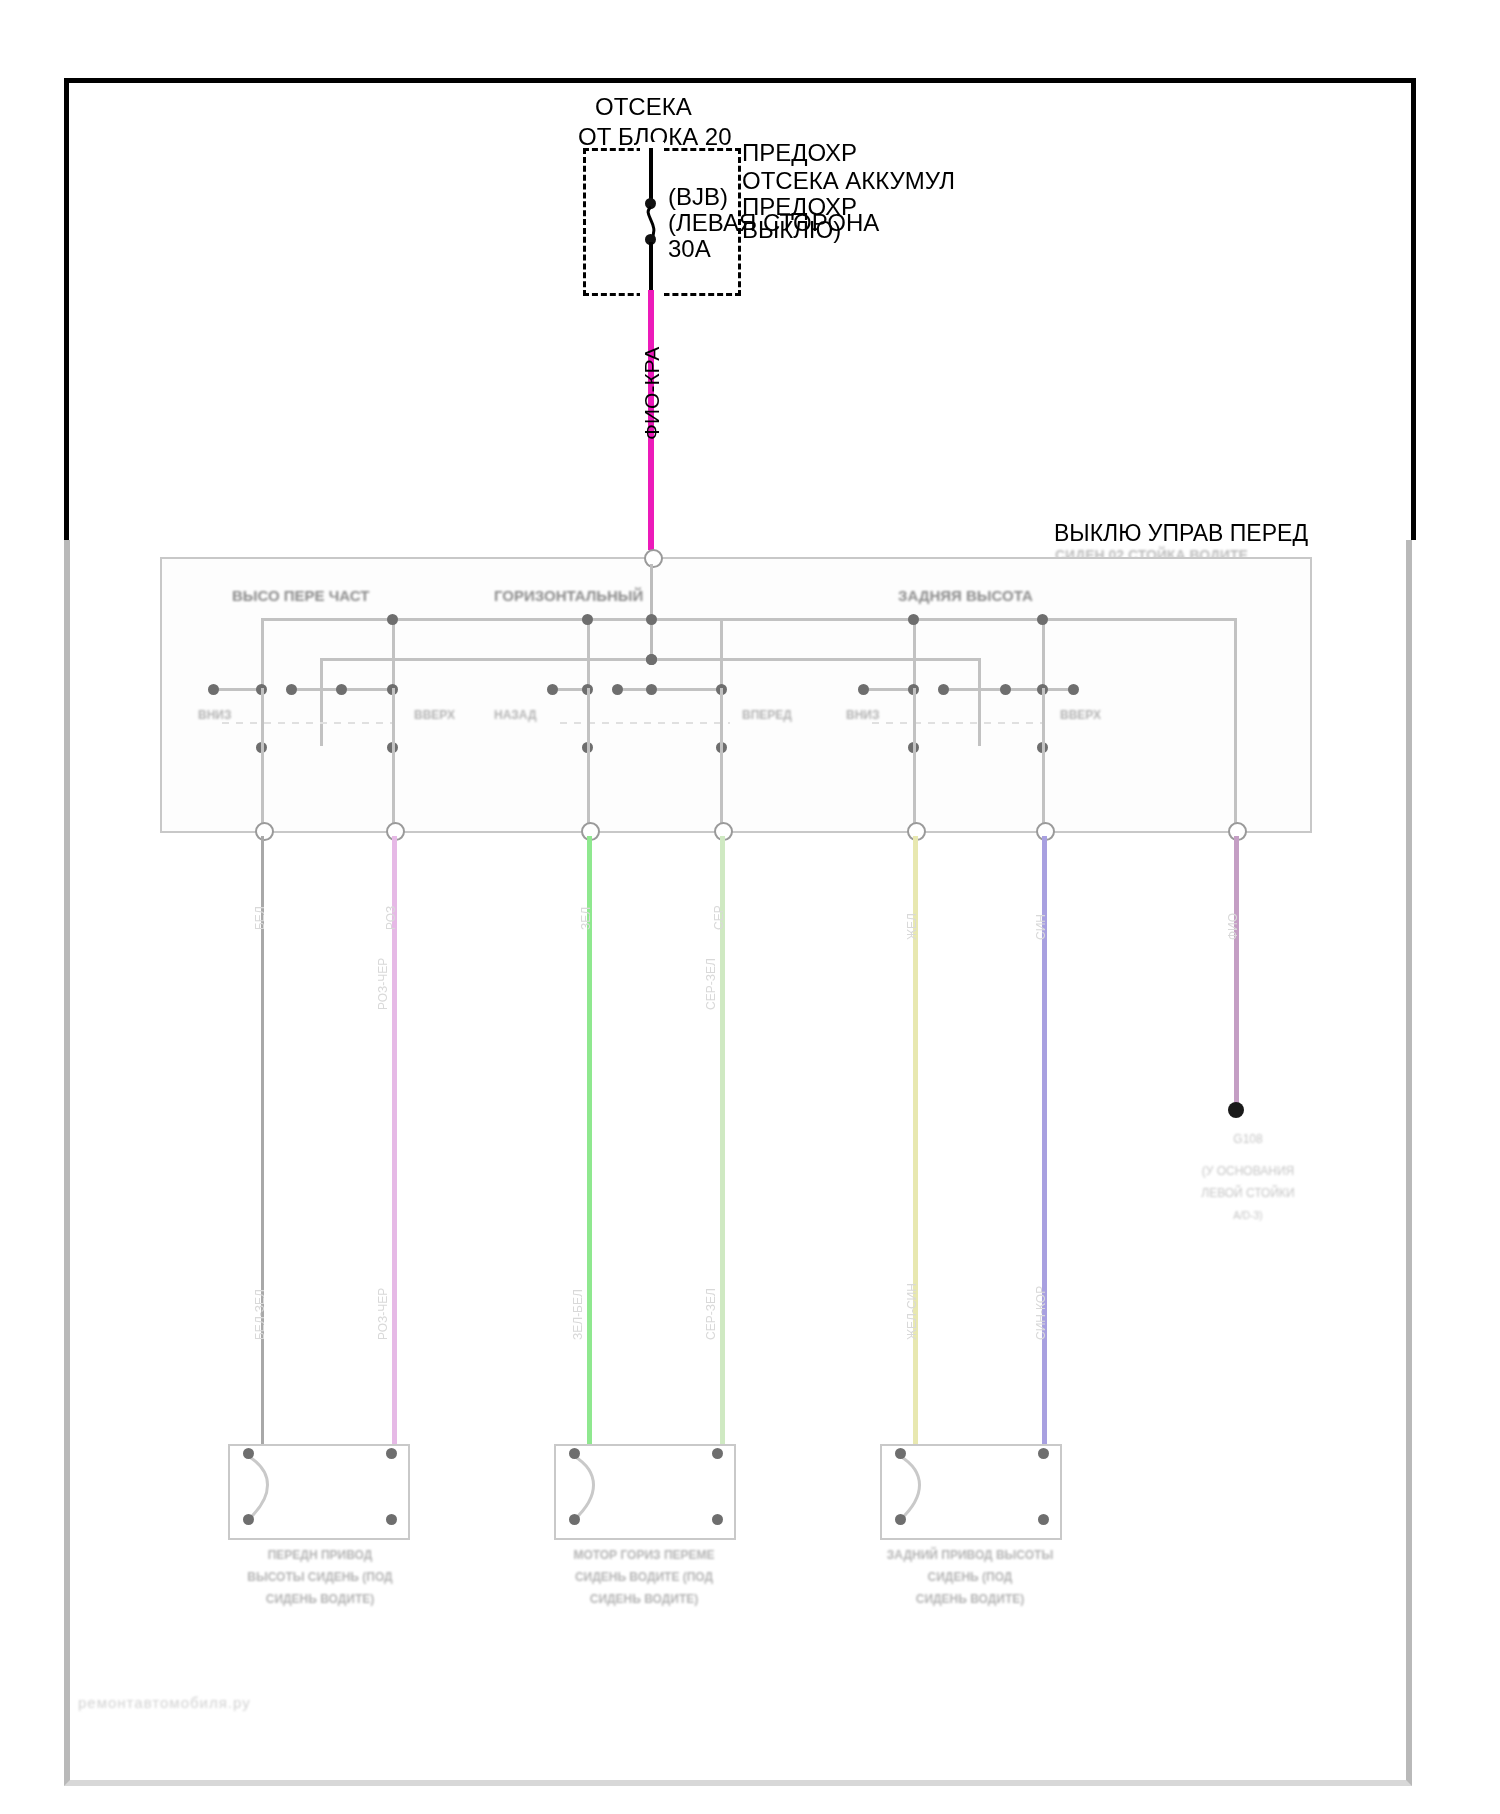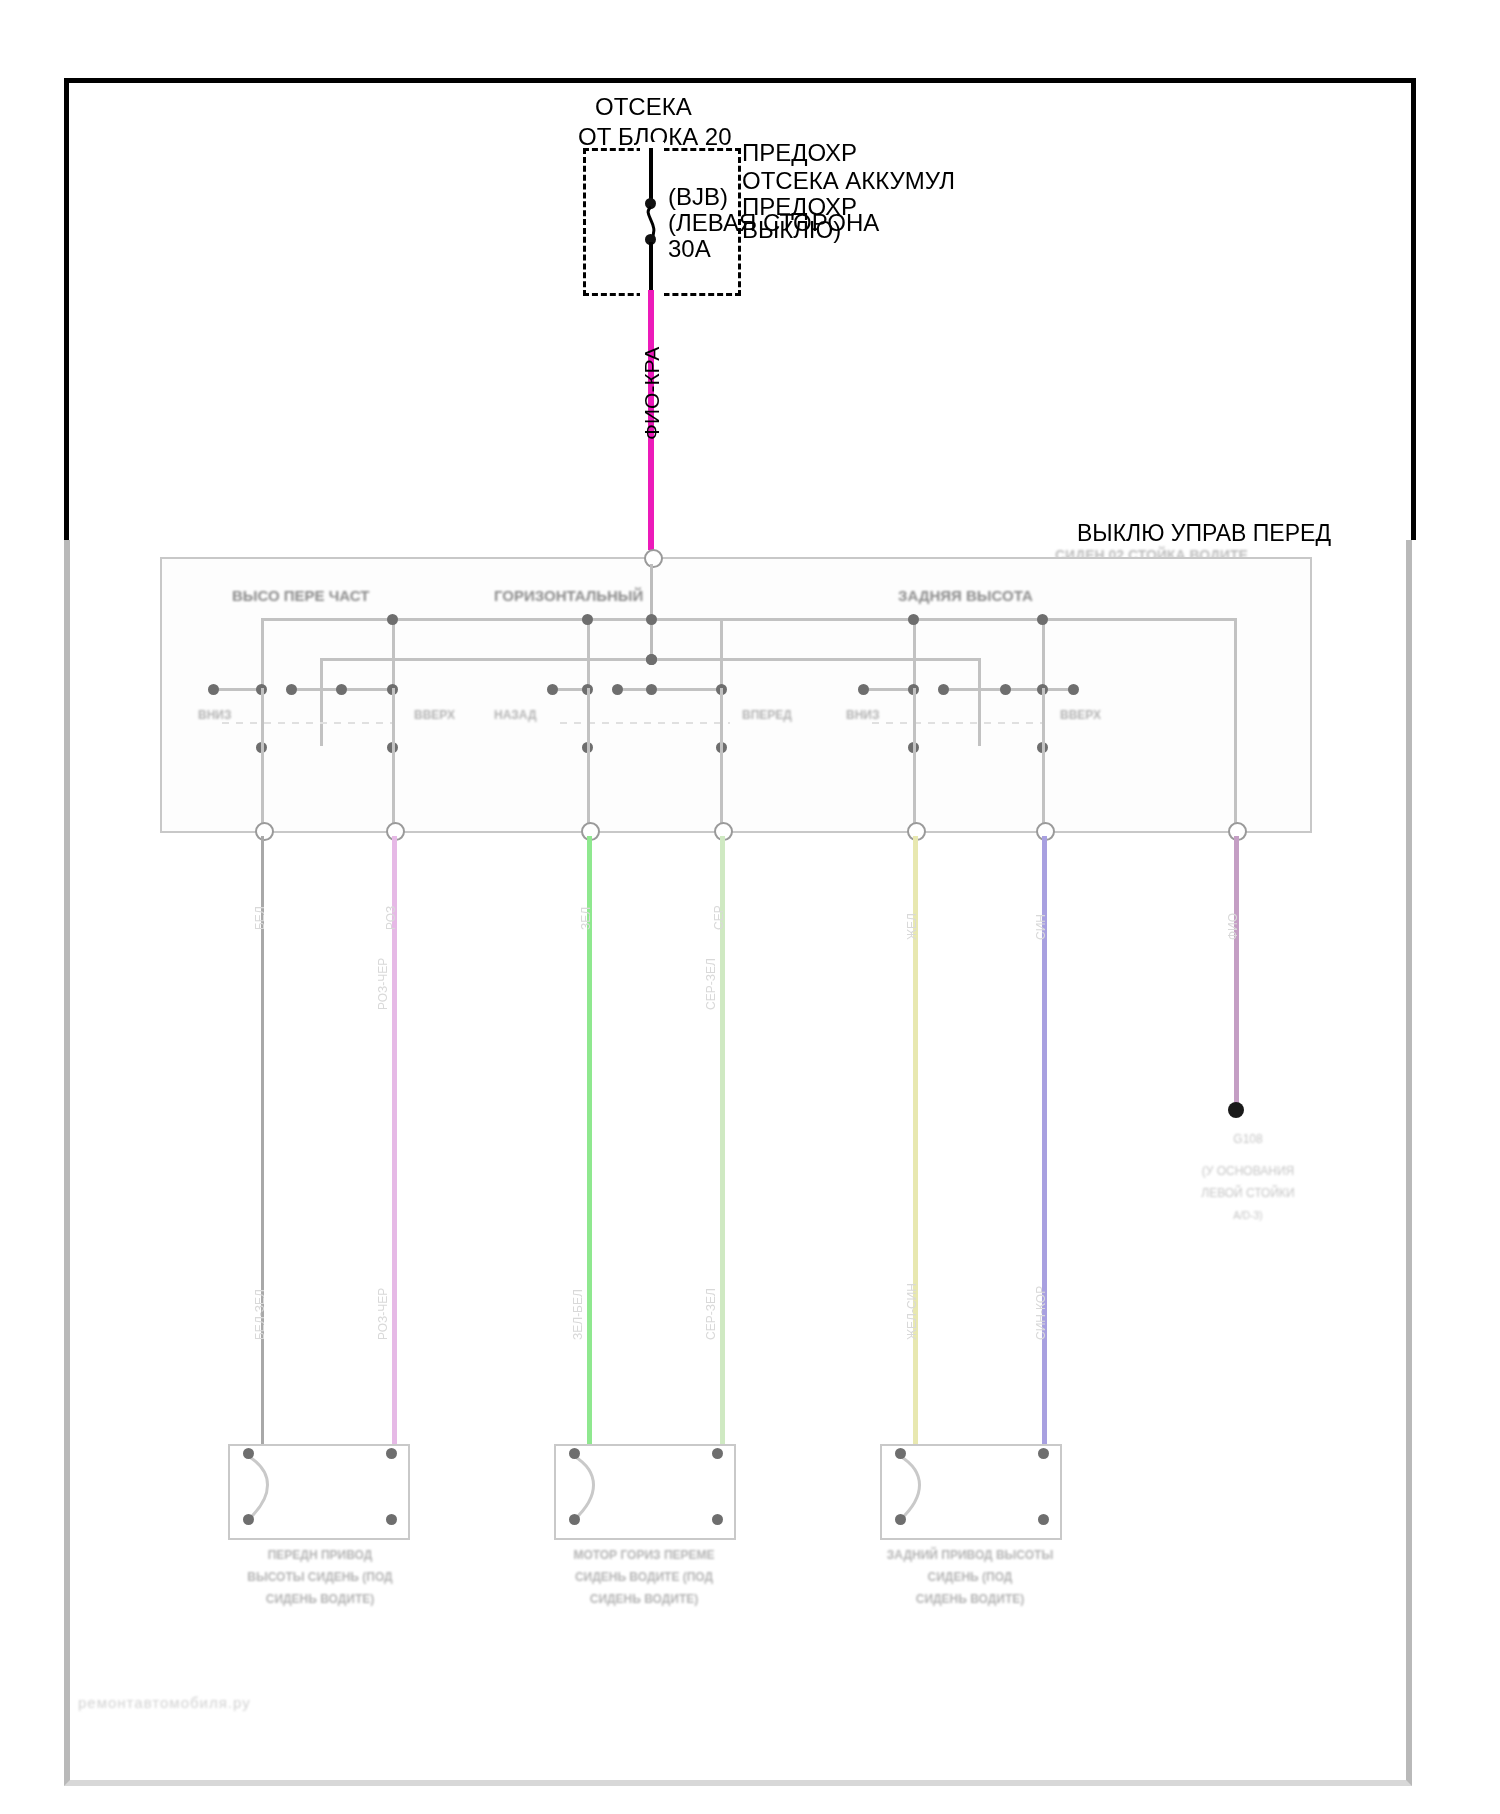--- a/index.html
+++ b/index.html
@@ -78,21 +78,21 @@
   <div class="lbl blk" style="left:668px;top:234px;">30A</div>
 
   <div class="lbl blk" style="left:742px;top:138px;">ПРЕДОХР</div>
   <div class="lbl blk" style="left:742px;top:166px;">ОТСЕКА АККУМУЛ</div>
   <div class="lbl blk" style="left:742px;top:192px;">ПРЕДОХР</div>
   <div class="lbl blk" style="left:742px;top:215px;">ВЫКЛЮ)</div>
 
   <div class="vwire" style="left:648px;top:290px;width:6px;height:260px;background:#ec1aba;"></div>
   <div class="lbl rot" style="left:640px;top:440px;color:#000;font-size:21px;font-weight:normal;">ФИО-КРА</div>
 
-  <div class="lbl blk" style="left:1077px;top:518px;font-size:23px;">ВЫКЛЮ УПРАВ ПЕРЕД</div>
+  <div class="lbl blk" style="left:1054px;top:518px;font-size:23px;">ВЫКЛЮ УПРАВ ПЕРЕД</div>
   <div class="lbl fade2 blur1" style="left:1055px;top:548px;font-size:14px;color:#bdbdbd;">СИДЕН 02 СТОЙКА ВОДИТЕ</div>
 
   <div class="switchbox" style="left:160px;top:557px;width:1148px;height:272px;"></div>
 
   <div class="pin" style="left:644px;top:549px;"></div>
 
   <div class="lbl mid blur1" style="left:232px;top:586px;">ВЫСО ПЕРЕ ЧАСТ</div>
   <div class="lbl mid blur1" style="left:494px;top:586px;">ГОРИЗОНТАЛЬНЫЙ</div>
   <div class="lbl mid blur1" style="left:898px;top:586px;">ЗАДНЯЯ ВЫСОТА</div>
 

